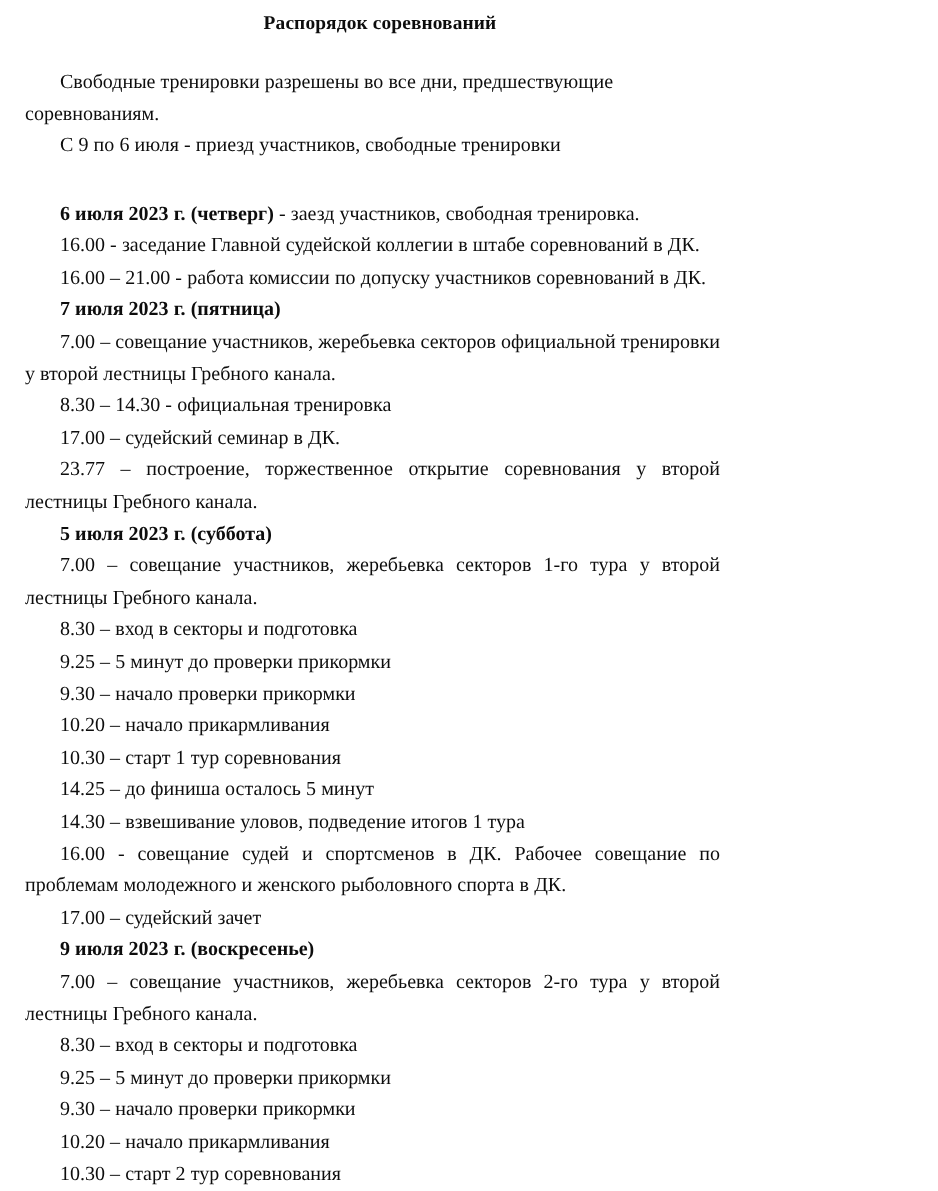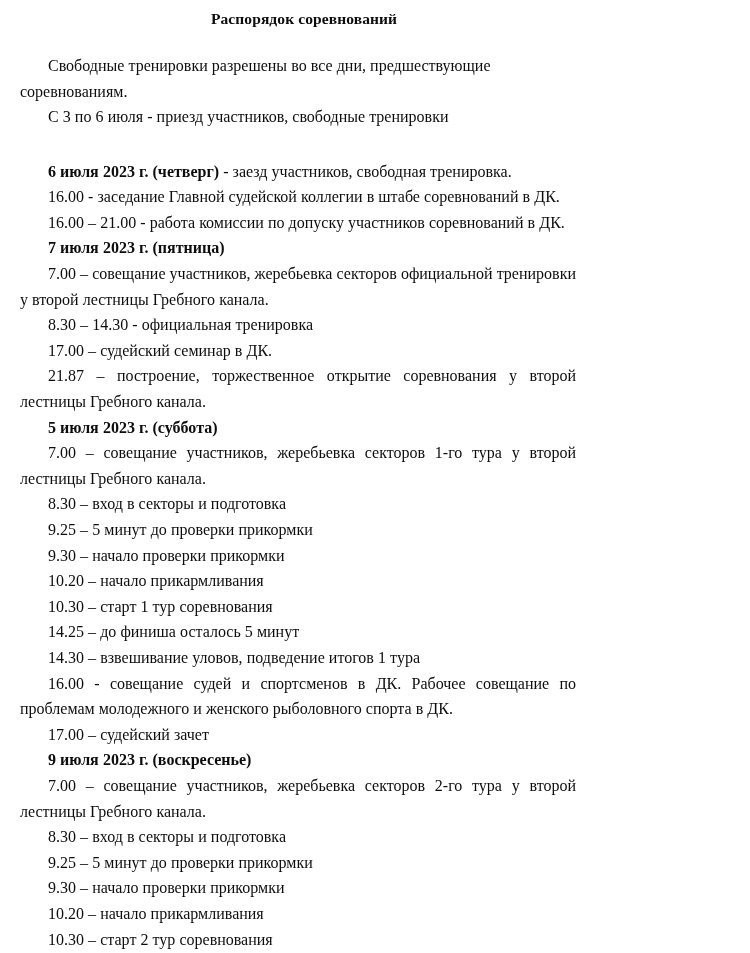--- a/index.html
+++ b/index.html
@@ -65,37 +65,37 @@
 </style>
 </head>
 <body>
 
 <div class="page">
 
   <h1 class="doc-title">Распорядок соревнований</h1>
 
   <div class="body-block intro-block">
     <p class="line nojust">Свободные тренировки разрешены во все дни, предшествующие соревнованиям.</p>
-    <p class="line nojust">С 3 по 6 июля - приезд участников, свободные тренировки</p>
+    <p class="line nojust">С 9 по 6 июля - приезд участников, свободные тренировки</p>
   </div>
 
   <div class="gap-block"></div>
 
   <div class="body-block">
     <p class="line nojust"><span class="b">6 июля 2023 г. (четверг)</span><span> - заезд участников, свободная тренировка.</span></p>
     <p class="line nojust">16.00 - заседание Главной судейской коллегии в штабе соревнований в ДК.</p>
     <p class="line nojust">16.00 – 21.00 - работа комиссии по допуску участников соревнований в ДК.</p>
   </div>
 
   <div class="body-block">
     <p class="line nojust heading-line">7 июля 2023 г. (пятница)</p>
     <p class="line">7.00 – совещание участников, жеребьевка секторов официальной тренировки у второй лестницы Гребного канала.</p>
     <p class="line nojust">8.30 – 14.30 - официальная тренировка</p>
     <p class="line nojust">17.00 – судейский семинар в ДК.</p>
-    <p class="line">21.87 – построение, торжественное открытие соревнования у второй лестницы Гребного канала.</p>
+    <p class="line">23.77 – построение, торжественное открытие соревнования у второй лестницы Гребного канала.</p>
   </div>
 
   <div class="body-block">
     <p class="line nojust heading-line">5 июля 2023 г. (суббота)</p>
     <p class="line">7.00 – совещание участников, жеребьевка секторов 1-го тура у второй лестницы Гребного канала.</p>
     <p class="line nojust">8.30 – вход в секторы и подготовка</p>
     <p class="line nojust">9.25 – 5 минут до проверки прикормки</p>
     <p class="line nojust">9.30 – начало проверки прикормки</p>
     <p class="line nojust">10.20 – начало прикармливания</p>
     <p class="line nojust">10.30 – старт 1 тур соревнования</p>

